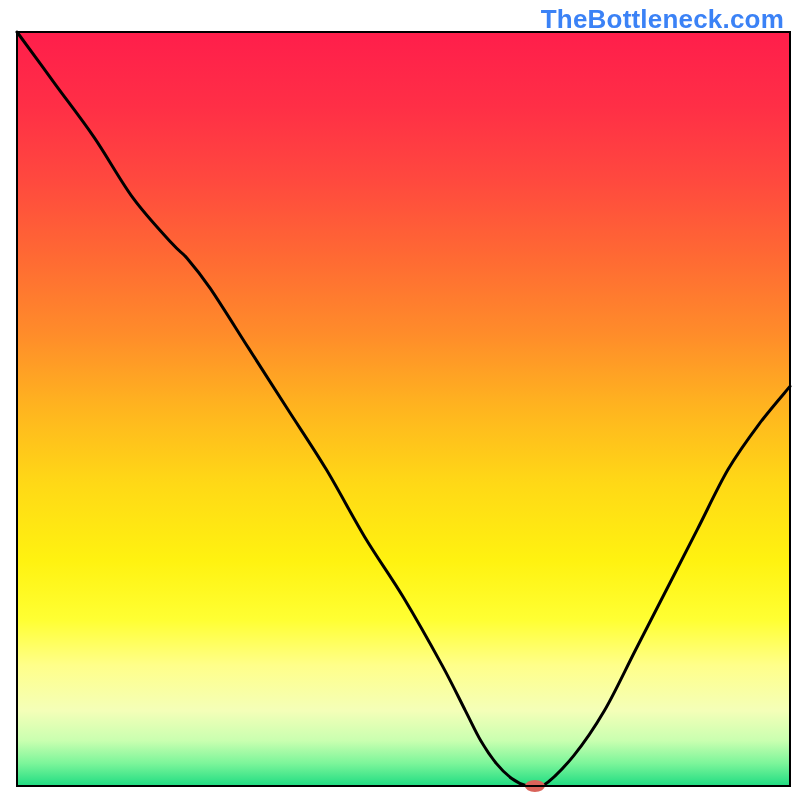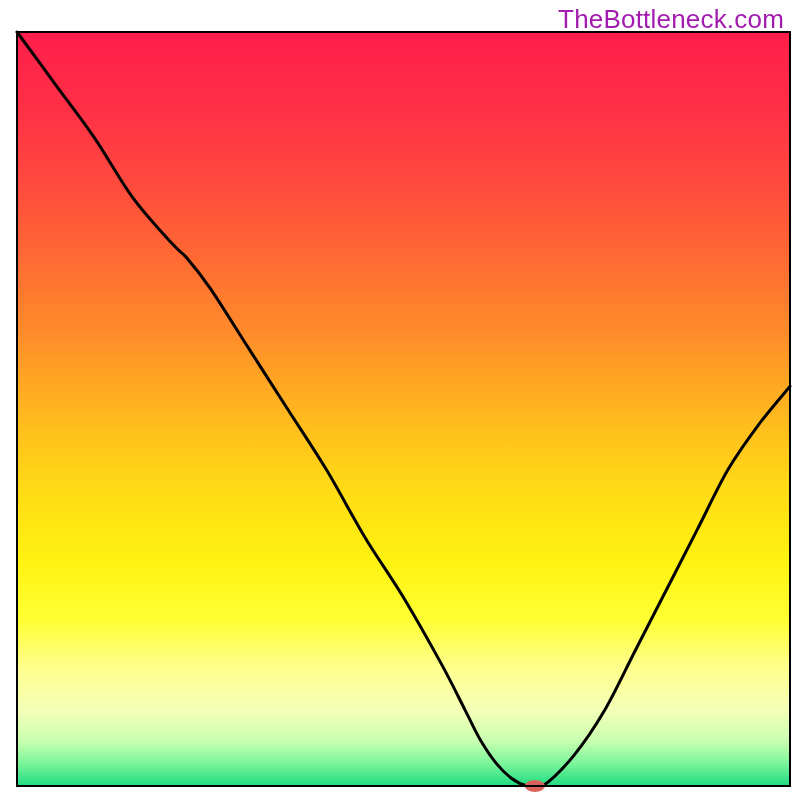--- a/index.html
+++ b/index.html
@@ -12,23 +12,23 @@
   }
   .chart-container {
     position: relative;
     width: 800px;
     height: 800px;
   }
   .watermark {
     position: absolute;
     top: 4px;
     right: 16px;
-    color: #a21caf;
+    color: #3b82f6;
     font-size: 26px;
-    font-weight: 400;
+    font-weight: 700;
     letter-spacing: 0.2px;
     z-index: 10;
   }
   svg {
     display: block;
   }
 </style>
 </head>
 <body>
 

